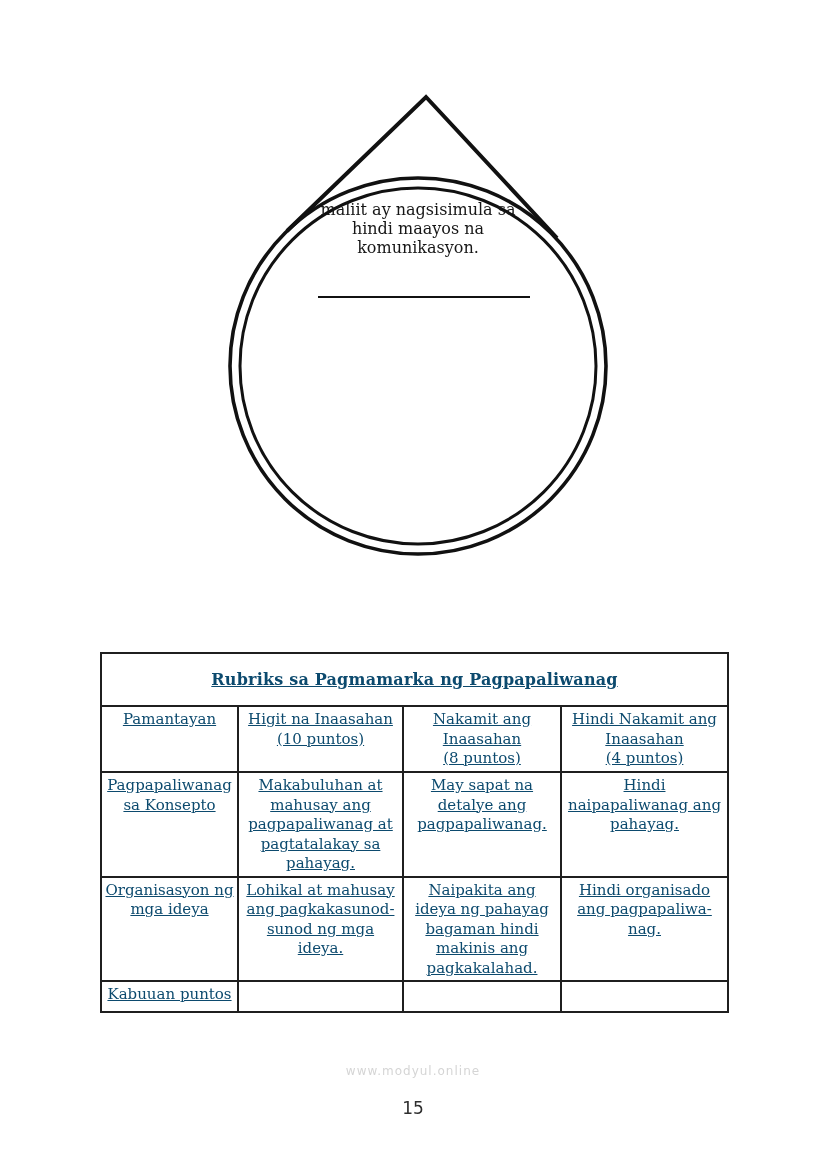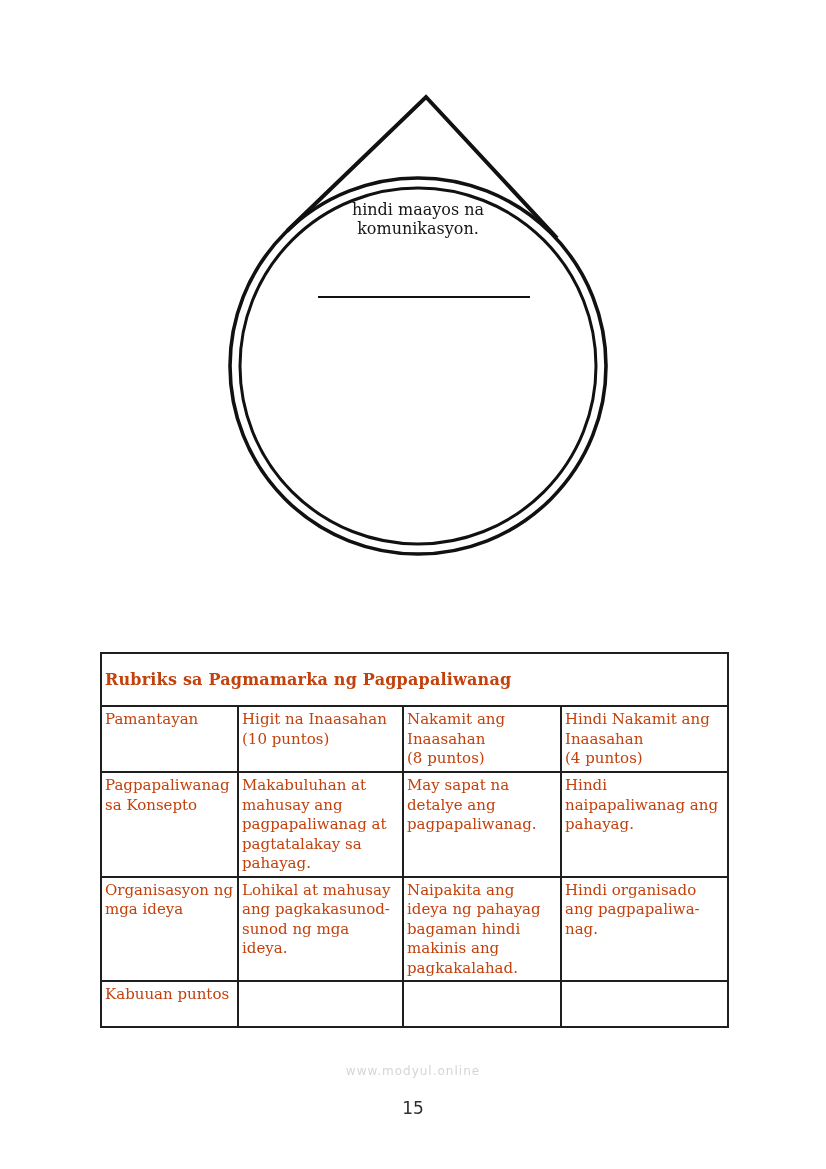--- a/index.html
+++ b/index.html
@@ -48,34 +48,35 @@
     left: 100px;
     top: 652px;
     width: 627px;
     border-collapse: collapse;
     table-layout: fixed;
     font-family: "DejaVu Serif", serif;
   }
   table.rubric th, table.rubric td {
     border: 2px solid #1f1f1f;
     padding: 3px 3px 2px;
-    text-align: left;
+    text-align: center;
     vertical-align: top;
     font-size: 15px;
     line-height: 19.5px;
     font-weight: normal;
-    color: #c2410c;
+    color: #0c4a6e;
     overflow: hidden;
+    text-decoration: underline;
   }
   tr.title-row    { height: 53px; }
   tr.title-row th { vertical-align: middle; font-weight: bold; font-size: 16px; letter-spacing: .2px; }
   tr.header-row   { height: 66px; }
   tr.body-row-1   { height: 101px; }
   tr.body-row-2   { height: 98px; }
-  tr.body-row-3   { height: 46px; padding-left: 16px; }
+  tr.body-row-3   { height: 31px; padding-left: 16px; }
 
   
   .page-number {
     position: absolute;
     left: 0; top: 1098px;
     width: 100%;
     text-align: center;
     font-family: "DejaVu Sans", sans-serif;
     font-size: 17px;
     color: #2e2e2e;
@@ -96,20 +97,21 @@
 
 <div class="page">
 
   <svg class="diagram-svg" viewBox="200 85 440 492" xmlns="http://www.w3.org/2000/svg" aria-hidden="true">
     <polyline points="287,231 426,97 557,238" fill="none" stroke="#111111" stroke-width="4" stroke-linejoin="miter"></polyline>
     <circle cx="418" cy="366" r="188" fill="none" stroke="#111111" stroke-width="3.6"></circle>
     <circle cx="418" cy="366" r="178" fill="none" stroke="#111111" stroke-width="3"></circle>
   </svg>
 
   <div class="bubble-text">
+    <div>maliit ay nagsisimula sa</div>
     <div>hindi maayos na</div>
     <div>komunikasyon.</div>
   </div>
   <div class="bubble-underline"></div>
 
   <table class="rubric">
     <colgroup>
       <col style="width:137px">
       <col style="width:165px">
       <col style="width:158px">

